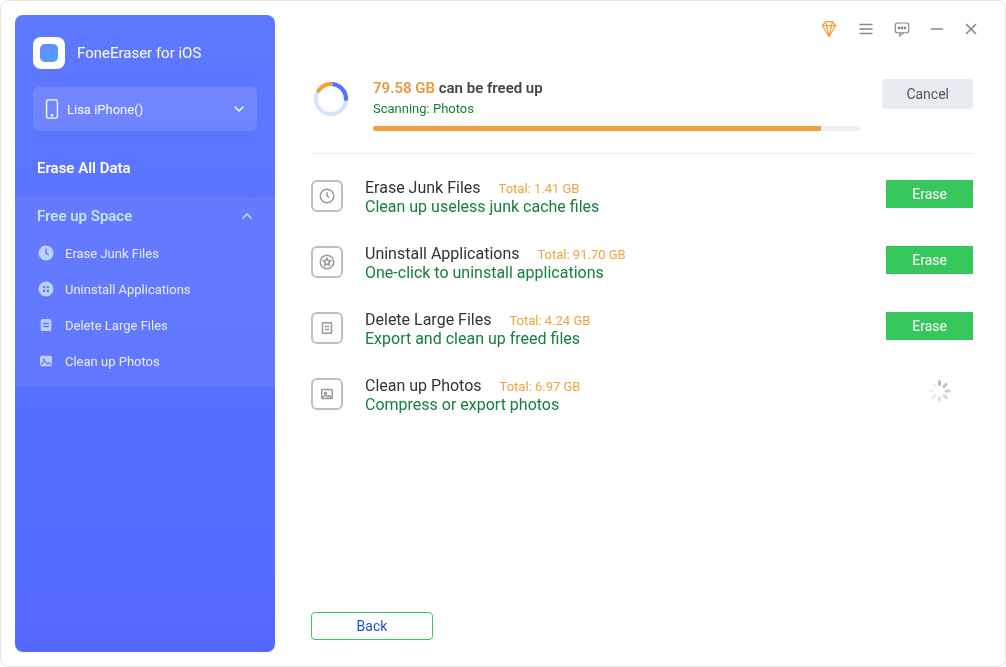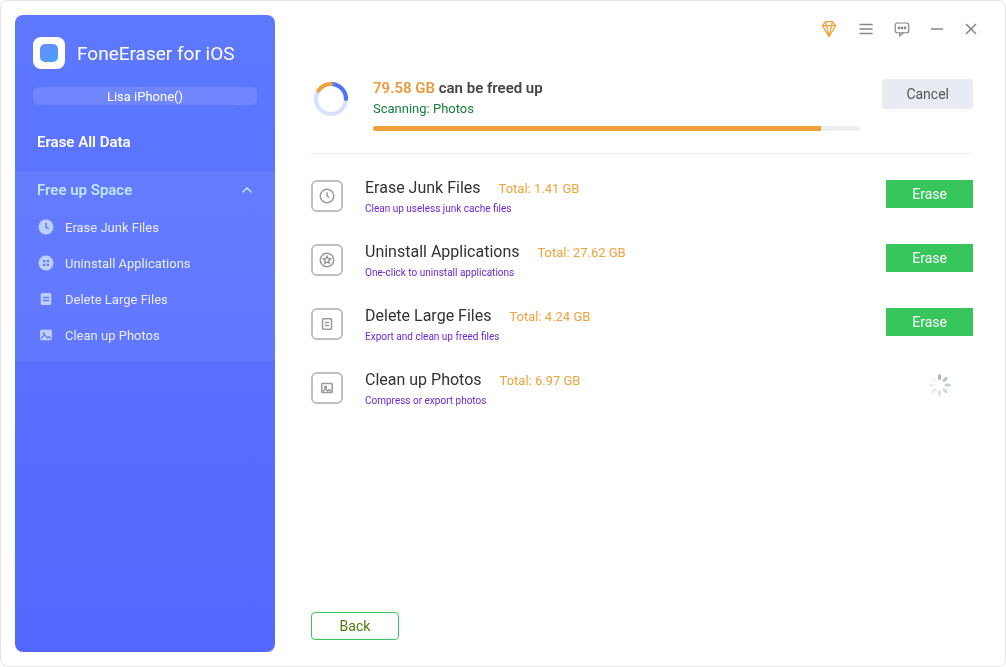--- a/index.html
+++ b/index.html
@@ -4,23 +4,23 @@
 <style>
 * { box-sizing: border-box; margin: 0; padding: 0; font-family: -apple-system, BlinkMacSystemFont, "Segoe UI", Roboto, sans-serif; }
 body { width: 1006px; height: 667px; background: #fff; position: relative; }
 .app-frame { width: 1006px; height: 667px; border: 1px solid #e5e5e5; border-radius: 8px; display: flex; overflow: hidden; position: relative; }
 
 
 .sidebar { width: 260px; background: linear-gradient(180deg, #5e78ff 0%, #5468ff 100%); color: #fff; padding: 14px 0 14px 0; border-radius: 8px; margin: 14px 0 14px 14px; display: flex; flex-direction: column; }
 .brand { display: flex; align-items: center; gap: 12px; padding: 8px 18px 18px; }
 .brand-icon { width: 32px; height: 32px; background: #fff; border-radius: 8px; display: flex; align-items: center; justify-content: center; }
 .brand-icon-inner { width: 18px; height: 18px; border-radius: 5px; background: linear-gradient(135deg, #6a8bff, #49a0ff); }
-.brand-title { font-size: 19px; font-weight: 400; color: #fff; }
-
-.device-select { margin: 0 18px 18px; background: rgba(255,255,255,0.12); border-radius: 6px; height: 18px; display: flex; align-items: center; padding: 0 12px; cursor: pointer; flex-direction: column; }
+.brand-title { font-size: 15px; font-weight: 400; color: #fff; }
+
+.device-select { margin: 0 18px 18px; background: rgba(255,255,255,0.12); border-radius: 6px; height: 44px; display: flex; align-items: center; padding: 0 12px; cursor: pointer; }
 .device-select svg.deviceic { width: 14px; height: 20px; margin-right: 8px; }
 .device-select span { font-size: 13px; flex: 1; }
 .device-select .chev { margin-left: auto; }
 
 .nav-title { padding: 10px 22px; font-size: 15px; font-weight: 600; color: #fff; }
 .nav-section { margin-top: 10px; }
 .nav-head { display: flex; align-items: center; padding: 10px 22px; font-size: 15px; font-weight: 600; color: #bfe8ff; cursor: pointer; background: rgba(255,255,255,0.06); }
 .nav-head span { flex: 1; }
 .nav-head .chev { transform: rotate(180deg); }
 .nav-sub { background: rgba(255,255,255,0.06); padding-bottom: 8px; }
@@ -45,35 +45,35 @@
 .cancel-btn { background: #e8ecf2; border: none; color: #555; padding: 7px 24px; border-radius: 4px; font-size: 14px; cursor: pointer; margin-top: 0px; }
 
 .divider { border: none; border-top: 1px solid #eee; margin: 22px 0 10px; }
 
 .item-row { display: flex; align-items: flex-start; gap: 22px; padding: 14px 0; }
 .item-icon { width: 32px; height: 32px; border: 2px solid #bfbfbf; border-radius: 6px; display: flex; align-items: center; justify-content: center; margin-top: 2px; }
 .item-icon svg { width: 18px; height: 18px; stroke: #9a9a9a; }
 .item-body { flex: 1; }
 .item-title { font-size: 16px; color: #333; display: inline; }
 .item-total { font-size: 13px; color: #f0a23a; margin-left: 14px; display: inline; }
-.item-desc { font-size: 10px; color: #6d28d9; margin-top: 6px; }
+.item-desc { font-size: 16px; color: #15803d; }
 .erase-btn { background: #37c65c; color: #fff; border: none; border-radius: 0; padding: 6px 26px; font-size: 14px; cursor: pointer; margin-top: 2px; }
 
 .spinner { width: 22px; height: 22px; position: relative; margin-right: 24px; margin-top: 4px; }
 .spinner div { position: absolute; width: 3px; height: 6px; background: #b0b8c4; border-radius: 2px; left: 50%; top: 0; transform-origin: 1.5px 11px; }
 .spinner div:nth-child(1){transform:rotate(0deg);opacity:1}
 .spinner div:nth-child(2){transform:rotate(45deg);opacity:.85}
 .spinner div:nth-child(3){transform:rotate(90deg);opacity:.7}
 .spinner div:nth-child(4){transform:rotate(135deg);opacity:.55}
 .spinner div:nth-child(5){transform:rotate(180deg);opacity:.4}
 .spinner div:nth-child(6){transform:rotate(225deg);opacity:.3}
 .spinner div:nth-child(7){transform:rotate(270deg);opacity:.2}
 .spinner div:nth-child(8){transform:rotate(315deg);opacity:.15}
 
-.back-btn { position: absolute; bottom: 26px; left: 310px; width: 88px; height: 28px; border: 1px solid #37c65c; background: #fff; color: #4d7c0f; border-radius: 4px; font-size: 14px; cursor: pointer; }
+.back-btn { position: absolute; bottom: 26px; left: 310px; width: 122px; height: 28px; border: 1px solid #37c65c; background: #fff; color: #1d4ed8; border-radius: 4px; font-size: 14px; cursor: pointer; }
 </style>
 </head>
 <body>
 
 <div class="app-frame">
 
   <aside class="sidebar">
     <div class="brand">
       <div class="brand-icon">
           <div class="brand-icon-inner"></div>
@@ -204,21 +204,21 @@
 
     <div class="item-row">
       <div class="item-icon">
           <svg viewBox="0 0 24 24" fill="none" stroke-width="2">
             <circle cx="12" cy="12" r="9"></circle>
             <path d="M12 7l1.5 3 3.3.5-2.4 2.3.6 3.3L12 14.8l-3 1.6.6-3.3L7.2 10.5l3.3-.5z"></path>
           </svg>
         </div>
       <div class="item-body">
         <span class="item-title">Uninstall Applications</span>
-        <span class="item-total">Total: 27.62 GB</span>
+        <span class="item-total">Total: 91.70 GB</span>
         <div class="item-desc">One-click to uninstall applications</div>
       </div>
       <button class="erase-btn">Erase</button>
     </div>
 
     <div class="item-row">
       <div class="item-icon">
           <svg viewBox="0 0 24 24" fill="none" stroke-width="2">
             <rect x="6" y="5" width="12" height="14" rx="1"></rect>
             <line x1="9" y1="10" x2="15" y2="10"></line>

